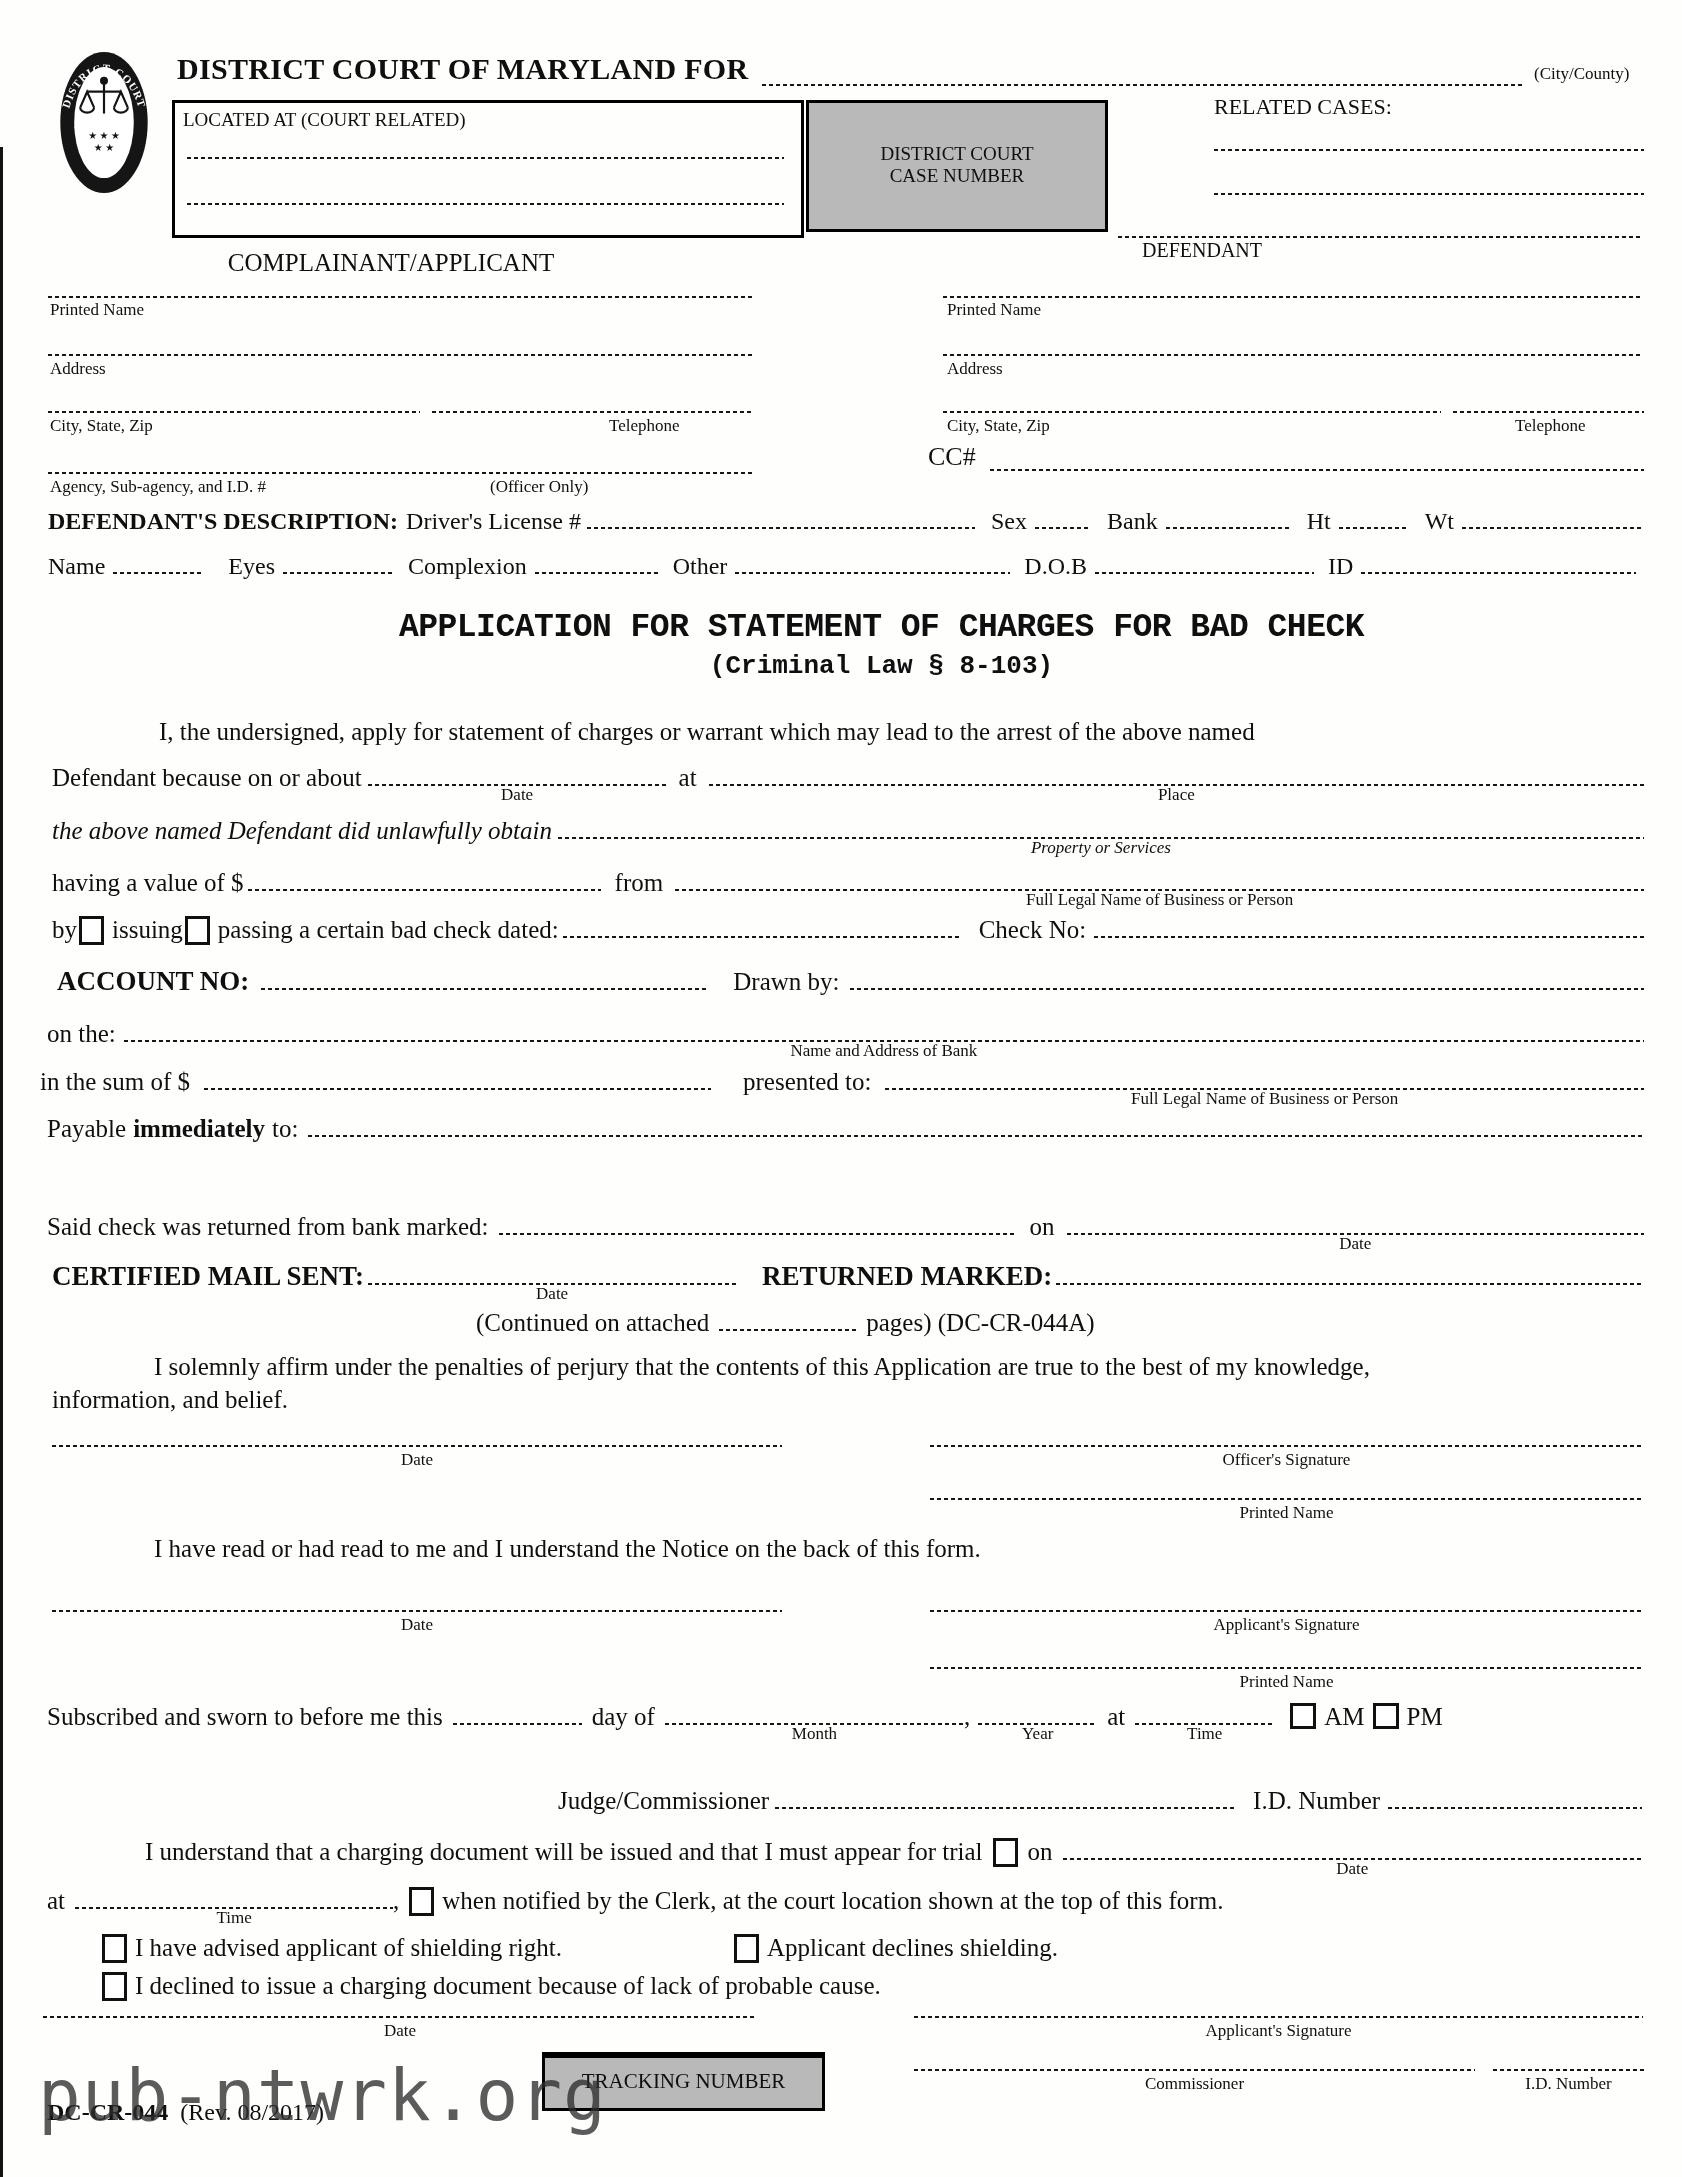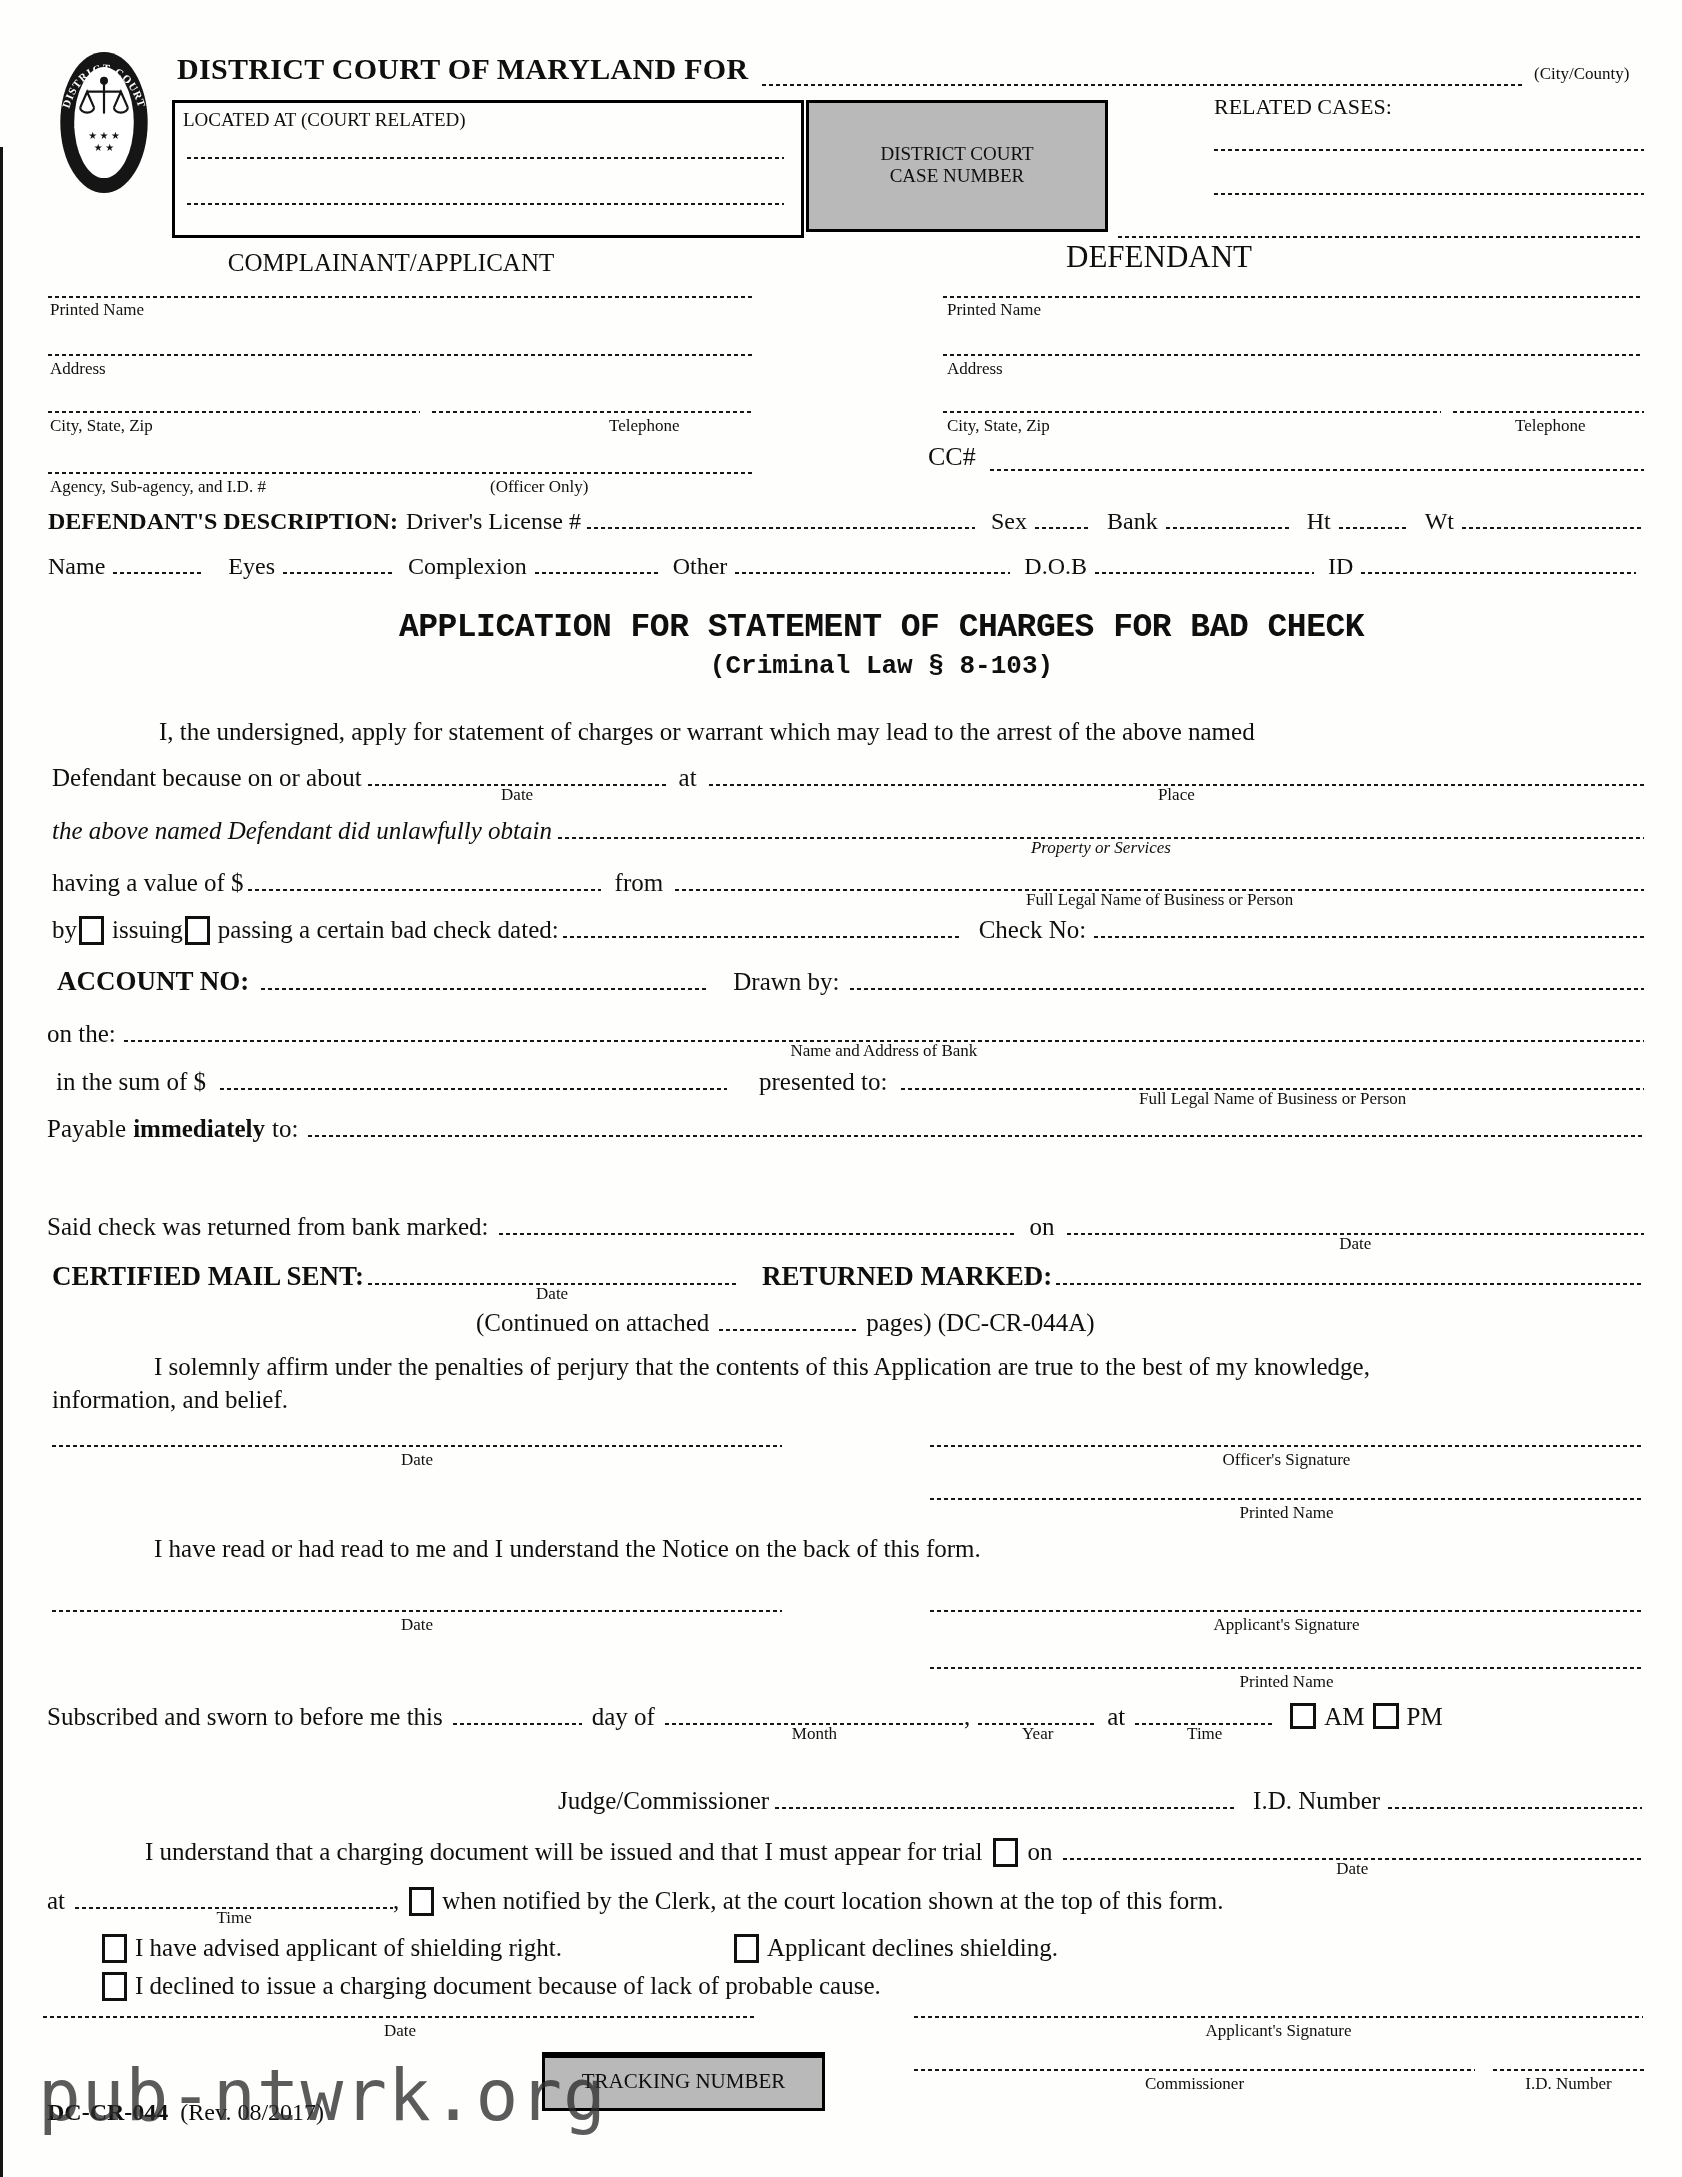--- a/index.html
+++ b/index.html
@@ -71,21 +71,21 @@
     <div>DISTRICT COURT</div>
     <div>CASE NUMBER</div>
   </div>
 
   <div class="abs" style="left:1214px;top:94px;font-size:22px;">RELATED CASES:</div>
   <div class="dline" style="left:1214px;top:149px;width:430px;"></div>
   <div class="dline" style="left:1214px;top:193px;width:430px;"></div>
   <div class="dline" style="left:1118px;top:236px;width:525px;"></div>
 
   <div class="abs center" style="left:177px;top:249px;width:428px;font-size:25px;">COMPLAINANT/APPLICANT</div>
-  <div class="abs center" style="left:995px;top:239px;width:328px;font-size:31px;">DEFENDANT</div>
+  <div class="abs center" style="left:1038px;top:239px;width:328px;font-size:20px;">DEFENDANT</div>
 
   <div class="dline" style="left:48px;top:296px;width:705px;"></div>
   <div class="lbl" style="left:50px;top:300px;">Printed Name</div>
   <div class="dline" style="left:48px;top:354px;width:705px;"></div>
   <div class="lbl" style="left:50px;top:359px;">Address</div>
   <div class="dline" style="left:48px;top:411px;width:372px;"></div>
   <div class="dline" style="left:432px;top:411px;width:321px;"></div>
   <div class="lbl" style="left:50px;top:416px;">City, State, Zip</div>
   <div class="lbl" style="left:609px;top:416px;">Telephone</div>
   <div class="dline" style="left:48px;top:472px;width:705px;"></div>
@@ -181,21 +181,21 @@
     <span class="blank fill"></span>
   </div>
 
   <div class="row" style="left:47px;top:1020px;right:39px;">
     <span class="t" style="padding-right:8px;">on the:</span>
     <span class="blank fill">
         <span class="blabel">Name and Address of Bank</span>
       </span>
   </div>
 
-  <div class="row" style="left:56px;top:1068px;right:39px;gap:10px;">
+  <div class="row" style="left:40px;top:1068px;right:39px;gap:10px;">
     <span class="t" style="padding-right:4px;">in the sum of $</span>
     <span class="blank" style="width:507px;margin-right:22px;"></span>
     <span class="t" style="padding-right:4px;">presented to:</span>
     <span class="blank fill">
         <span class="blabel">Full Legal Name of Business or Person</span>
       </span>
   </div>
 
   <div class="row" style="left:47px;top:1115px;right:39px;">
     <span class="t" style="padding-right:7px;">Payable</span>

